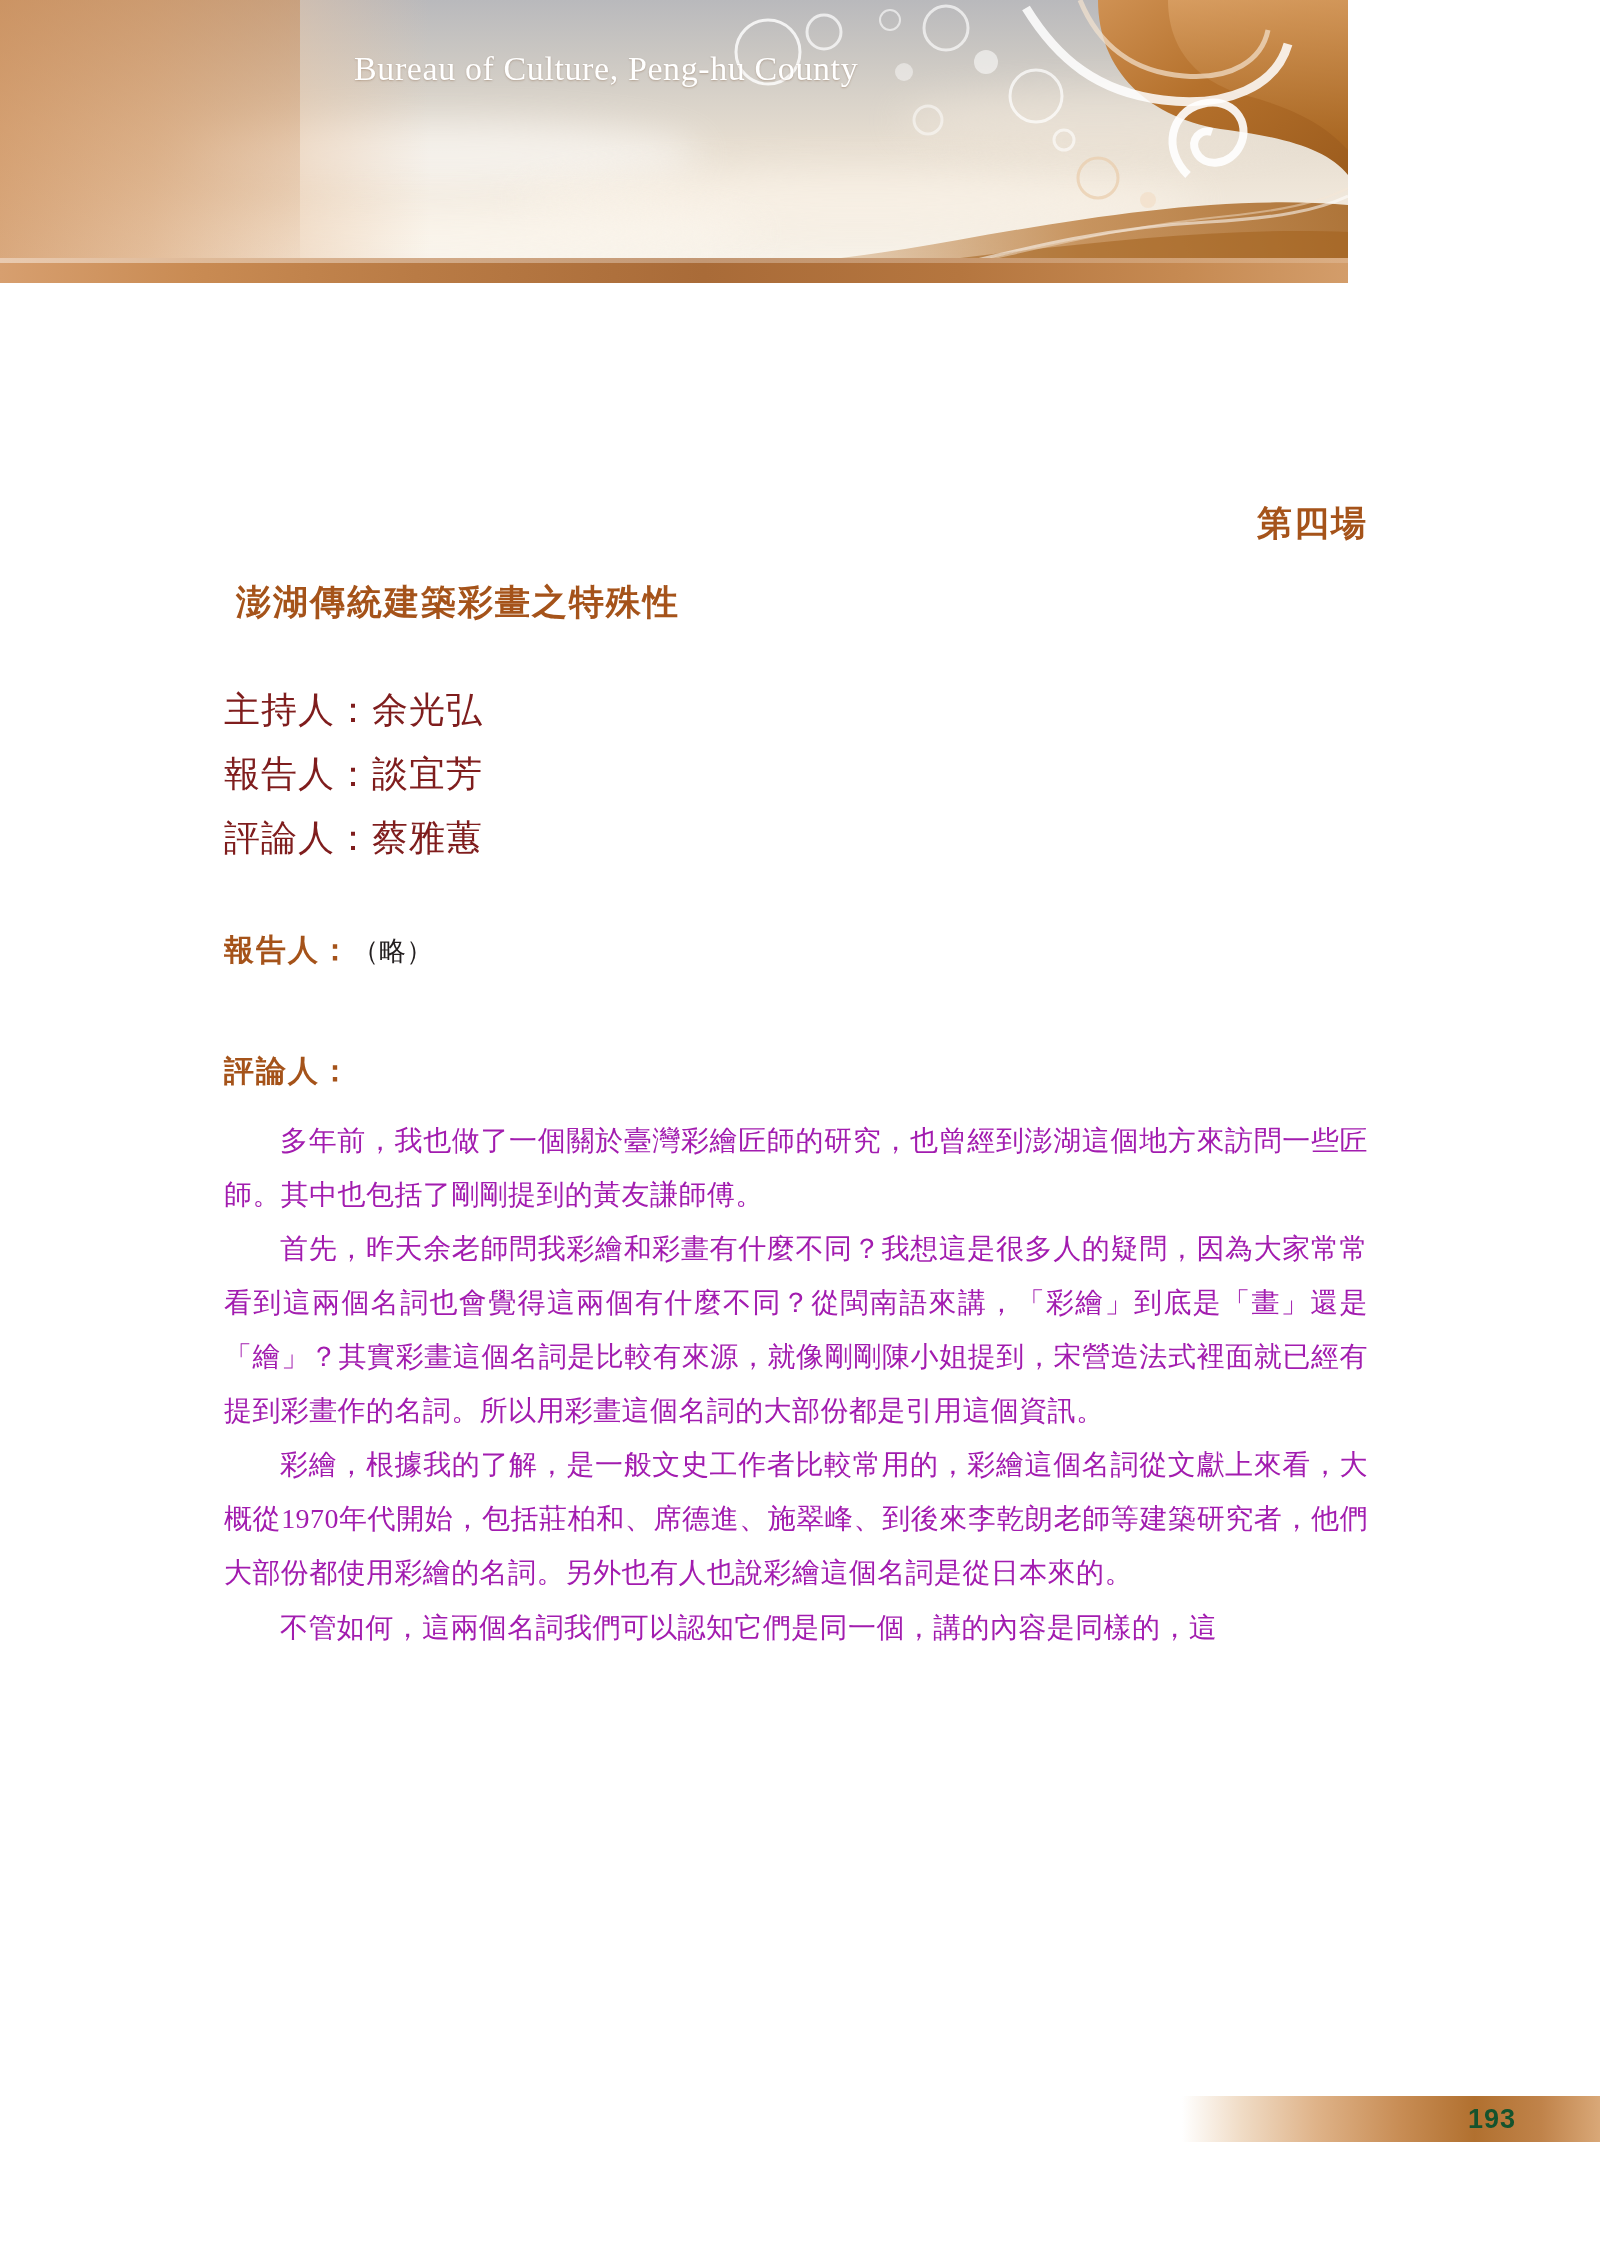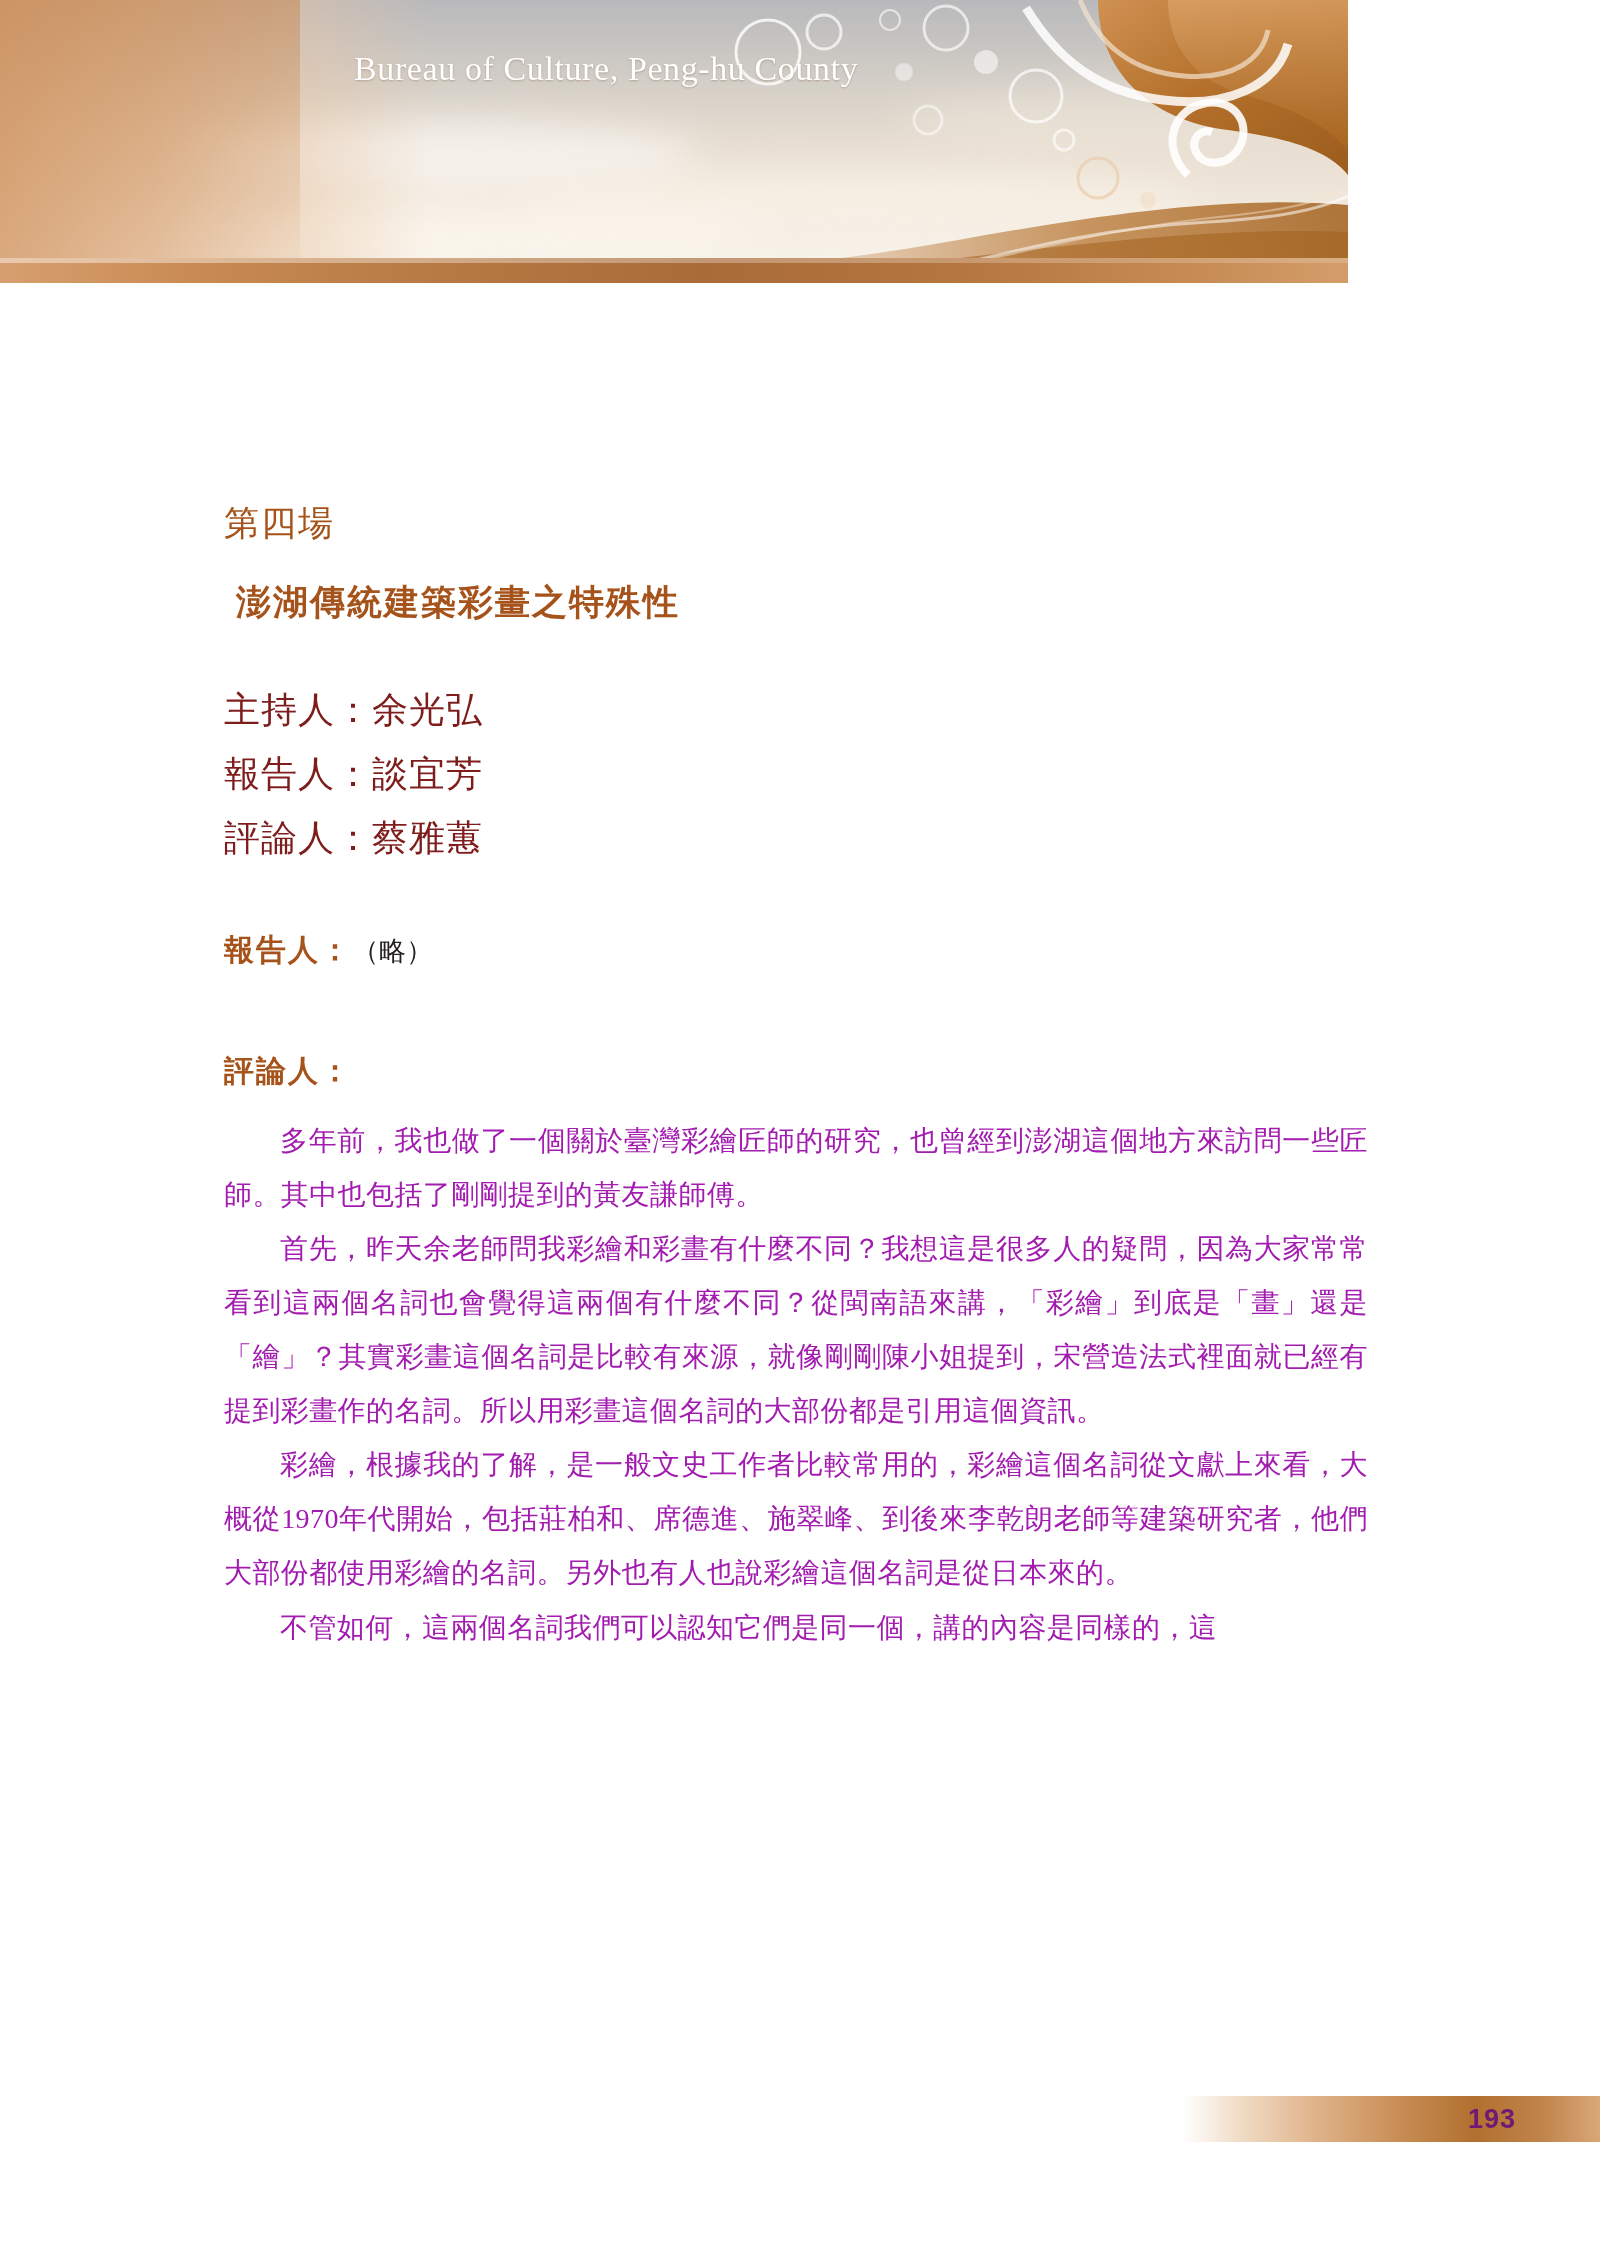--- a/index.html
+++ b/index.html
@@ -126,25 +126,26 @@
   
   .content {
     position: absolute;
     left: 224px;
     top: 500px;
     width: 1144px;
   }
 
   .sess-no {
     font-family: "Liberation Serif", serif;
-    font-weight: normal;
+    font-weight: bold;
     font-size: 35px;
     color: #a5531a;
     letter-spacing: 2px;
     margin: 0 0 32px 0;
+    text-align: right;
   }
   .sess-title {
     font-family: "Liberation Serif", serif;
     font-weight: bold;
     font-size: 35px;
     color: #a5531a;
     letter-spacing: 2px;
     margin: 0 0 52px 12px;
   }
 
@@ -207,21 +208,21 @@
       #c0834a 86%,
       #d9a878 100%);
   }
   .page-num {
     position: absolute;
     right: 84px;
     top: 8px;
     font-family: "Liberation Sans", sans-serif;
     font-size: 27px;
     font-weight: bold;
-    color: #701a75;
+    color: #14532d;
     letter-spacing: 1px;
   }
 </style>
 </head>
 <body>
 
 <div class="page">
 
   <div class="header">
     <div class="header-sky"></div>

